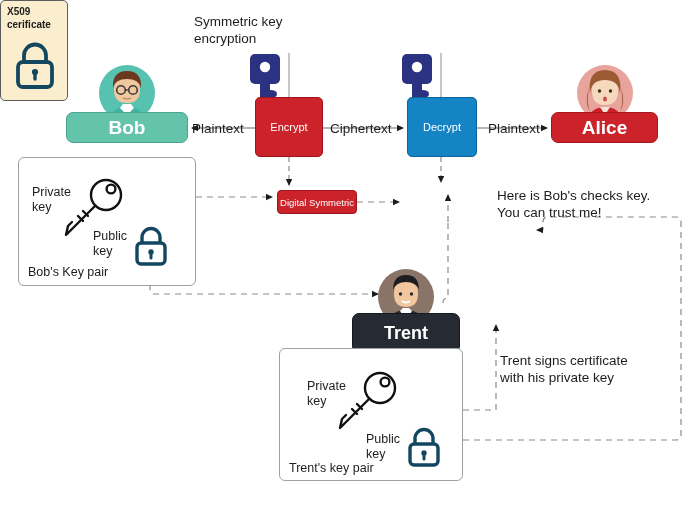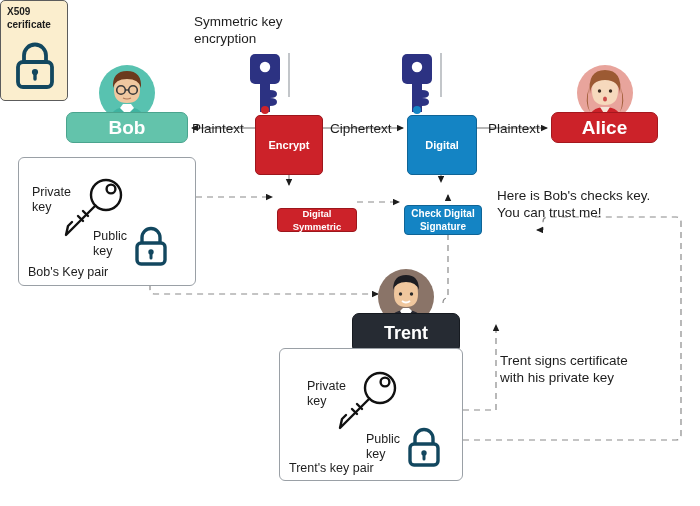--- a/index.html
+++ b/index.html
@@ -14,22 +14,22 @@
   .pill{position:absolute;border-radius:7px;display:flex;align-items:center;
         justify-content:center;font-weight:bold;color:#fff;box-sizing:border-box;}
   #bob-pill{left:66px;top:112px;width:122px;height:31px;background:#63c3ab;
             border:1px solid #4aa48e;font-size:19px;}
   #alice-pill{left:551px;top:112px;width:107px;height:31px;background:#cc2229;
             border:1px solid #a5171d;font-size:19px;}
   #trent-pill{left:352px;top:313px;width:108px;height:40px;background:#262b33;
             border:1px solid #161a20;font-size:18px;}
   
   .proc{position:absolute;border-radius:5px;display:flex;align-items:center;
-        justify-content:center;text-align:center;font-weight:bold;color:#fff;
-        font-size:11px;line-height:13px;box-sizing:border-box;margin-top:18px;}
+        justify-content:center;text-align:center;font-weight:normal;color:#fff;
+        font-size:11px;line-height:13px;box-sizing:border-box;}
   #encrypt-box{left:255px;top:97px;width:68px;height:60px;background:#cc2229;border:1px solid #9d161c;}
   #decrypt-box{left:407px;top:97px;width:70px;height:60px;background:#1484c4;border:1px solid #0f6496;}
   #digsig-box{left:277px;top:190px;width:80px;height:24px;background:#cc2229;border:1px solid #9d161c;font-size:9.5px;border-radius:4px;}
   #checksig-box{left:404px;top:187px;width:78px;height:30px;background:#1484c4;border:1px solid #0f6496;font-size:10px;border-radius:4px;}
   
   .panel{position:absolute;border:1px solid #9aa0a6;border-radius:6px;background:#fff;box-sizing:border-box;}
   #bob-panel{left:18px;top:157px;width:178px;height:129px;}
   #trent-panel{left:279px;top:348px;width:184px;height:133px;}
   #x509-box{left:462px;top:216px;width:68px;height:101px;background:#fbeece;
             border:1px solid #5c5c5c;border-radius:5px;box-sizing:border-box;}
@@ -142,24 +142,22 @@
     <path d="M14,30 q-3,-24 15,-24 q18,0 15,24 q-1,-14 -15,-14 q-14,0 -15,14z" fill="#9c5a33"></path>
     <path d="M13,24 q-3,14 1,24 q-6,-10 -1,-24z" fill="#9c5a33"></path>
     <path d="M45,24 q3,14 -1,24 q6,-10 1,-24z" fill="#9c5a33"></path>
     <circle cx="23.5" cy="27" r="1.7" fill="#3a2a20"></circle>
     <circle cx="34.5" cy="27" r="1.7" fill="#3a2a20"></circle>
     <ellipse cx="29" cy="35" rx="2" ry="2.6" fill="#cc4a4a"></ellipse>
   </svg>
   <div class="pill" id="alice-pill">Alice</div>
 
   <div class="proc" id="encrypt-box">Encrypt</div>
-  <div class="proc" id="decrypt-box">Digital</div>
+  <div class="proc" id="decrypt-box">Decrypt</div>
   <div class="proc" id="digsig-box">Digital Symmetric</div>
-  <div class="proc" id="checksig-box">Check Digital
-Signature</div>
 
   <div class="txt" style="left:192px;top:121px;">Plaintext</div>
   <div class="txt" style="left:330px;top:121px;">Ciphertext</div>
   <div class="txt" style="left:488px;top:121px;">Plaintext</div>
 
   <div class="panel" id="bob-panel"></div>
   <div class="keylabel" style="left:32px;top:185px;">Private
 key</div>
   <svg class="abs" style="left:62px;top:177px;width:62px;height:62px;" viewBox="0 0 62 62">
     <g fill="none" stroke="#111111" stroke-width="2.4" stroke-linejoin="round" stroke-linecap="round">

